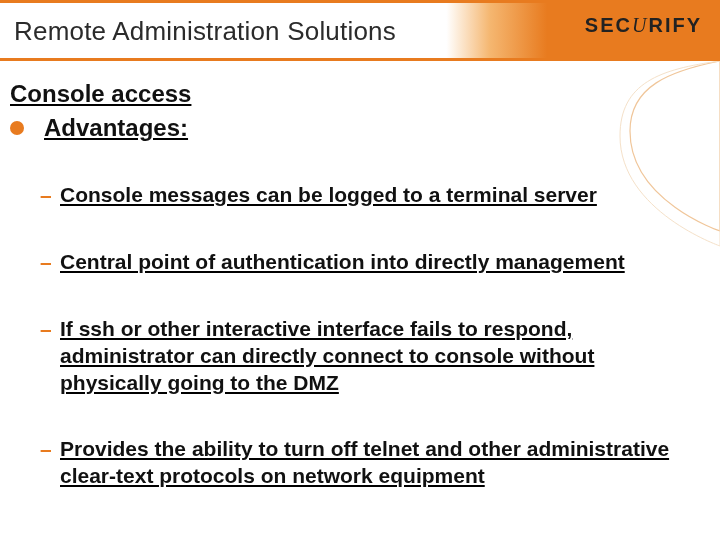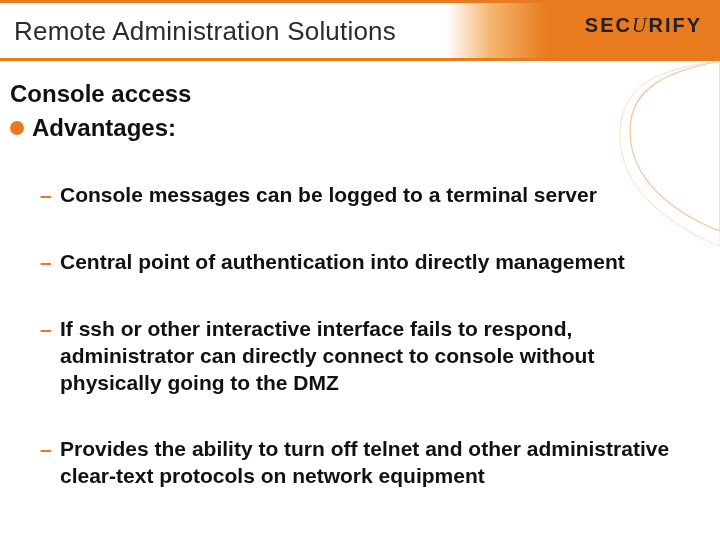--- a/index.html
+++ b/index.html
@@ -50,31 +50,32 @@
     width: 140px; height: 470px;
     overflow: hidden;
     pointer-events: none;
   }
   .corner-curve svg { position: absolute; top: 0; right: 0; }
   .content {
     position: absolute;
     top: 80px;
     left: 10px;
     right: 20px;
+    text-decoration: underline;
   }
   .subtitle {
     font-size: 24px;
     font-weight: 700;
     color: #111;
     margin-bottom: 6px;
   }
   .adv-line {
     display: flex;
     align-items: center;
-    gap: 8px;
+    gap: 20px;
     margin-bottom: 12px;
   }
   .adv-bullet {
     width: 14px; height: 14px;
     background: #e87b1f;
     border-radius: 50%;
     flex: 0 0 auto;
   }
   .adv-label {
     font-size: 24px;

